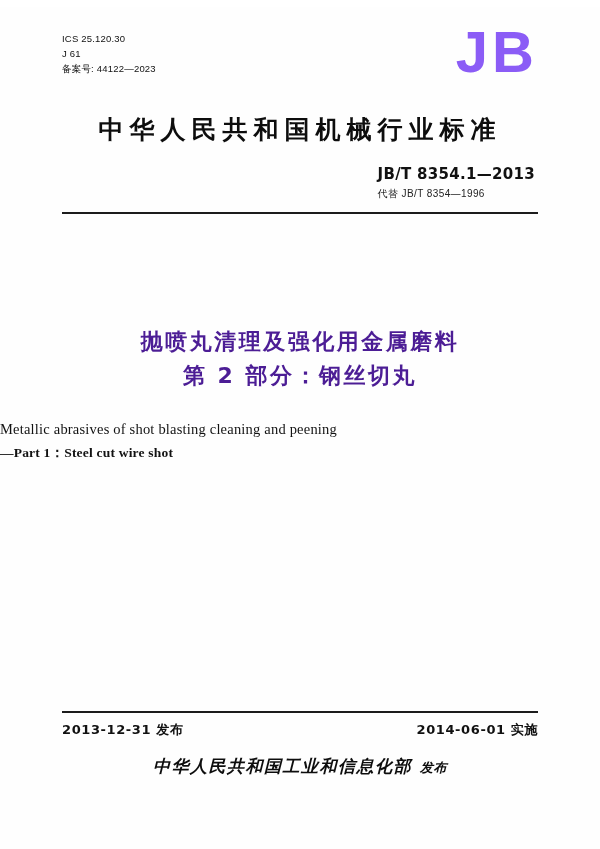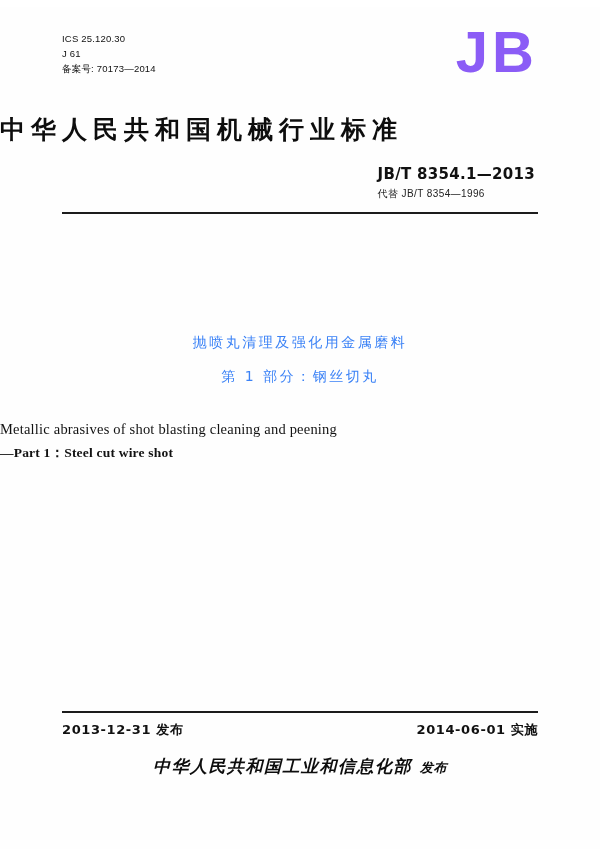--- a/index.html
+++ b/index.html
@@ -49,20 +49,21 @@
     letter-spacing: 4px;
     color: #8b5cf6;
     line-height: 1;
   }
   
   .std-title {
     position: absolute;
     left: 0;
     right: 0;
     top: 106px;
+    text-align: center;
     font-family: "DejaVu Sans", sans-serif;
     font-weight: bold;
     font-size: 25px;
     letter-spacing: 6px;
     color: #0d0d0d;
   }
   
   .std-number-zone {
     position: absolute;
     right: 65px;
@@ -100,25 +101,25 @@
   
   .main-title {
     position: absolute;
     left: 0;
     right: 0;
     top: 318px;
     text-align: center;
   }
   .main-title .ln {
     font-family: "DejaVu Sans", sans-serif;
-    font-weight: normal;
-    font-size: 14px;
+    font-weight: bold;
+    font-size: 22px;
     letter-spacing: 2.5px;
     line-height: 34px;
-    color: #3b82f6;
+    color: #4c1d95;
   }
   
   .en-title {
     position: absolute;
     left: 0;
     right: 0;
     top: 410px;
   }
   .en-title .ln {
     font-family: "Liberation Serif", serif;
@@ -170,37 +171,37 @@
 </style>
 </head>
 <body>
 
 <div class="page">
 
   <div class="header-zone">
     <div class="ics-lines">
       <div>ICS 25.120.30</div>
       <div>J 61</div>
-      <div>备案号: 70173—2014</div>
+      <div>备案号: 44122—2023</div>
     </div>
     <div class="jb-logo">JB</div>
   </div>
 
   <div class="std-title">中华人民共和国机械行业标准</div>
 
   <div class="std-number-zone">
     <div class="std-no">JB/T 8354.1—2013</div>
     <div class="std-replace">代替 JB/T 8354—1996</div>
   </div>
 
   <div class="rule-top"></div>
 
   <div class="main-title">
     <div class="ln">抛喷丸清理及强化用金属磨料</div>
-    <div class="ln">第 1 部分：钢丝切丸</div>
+    <div class="ln">第 2 部分：钢丝切丸</div>
   </div>
 
   <div class="en-title">
     <div class="ln">Metallic abrasives of shot blasting cleaning and peening</div>
     <div class="ln second">—Part 1：Steel cut wire shot</div>
   </div>
 
   <div class="rule-bottom"></div>
 
   <div class="dates">

